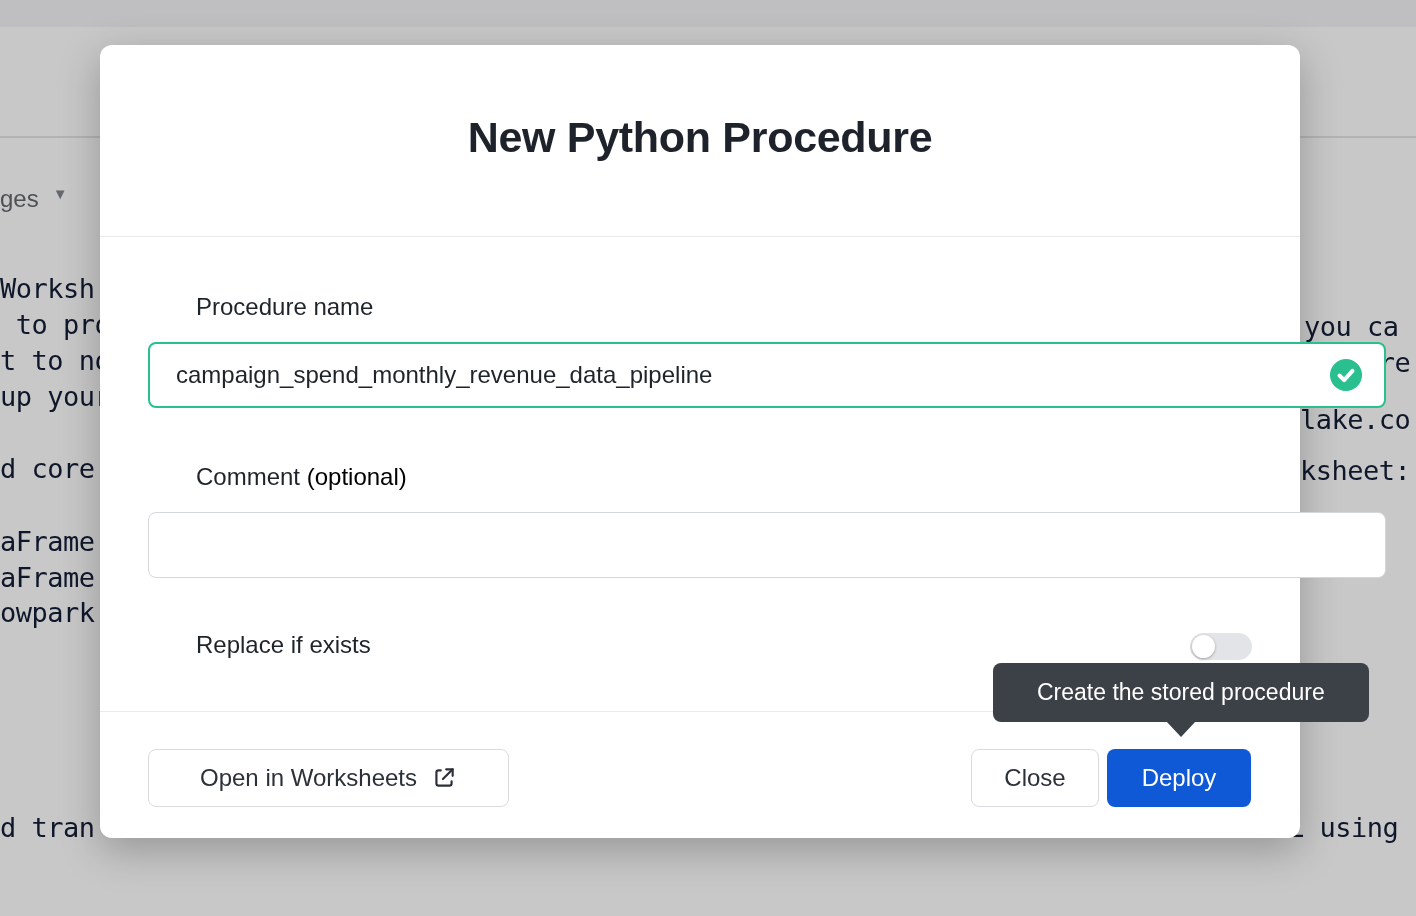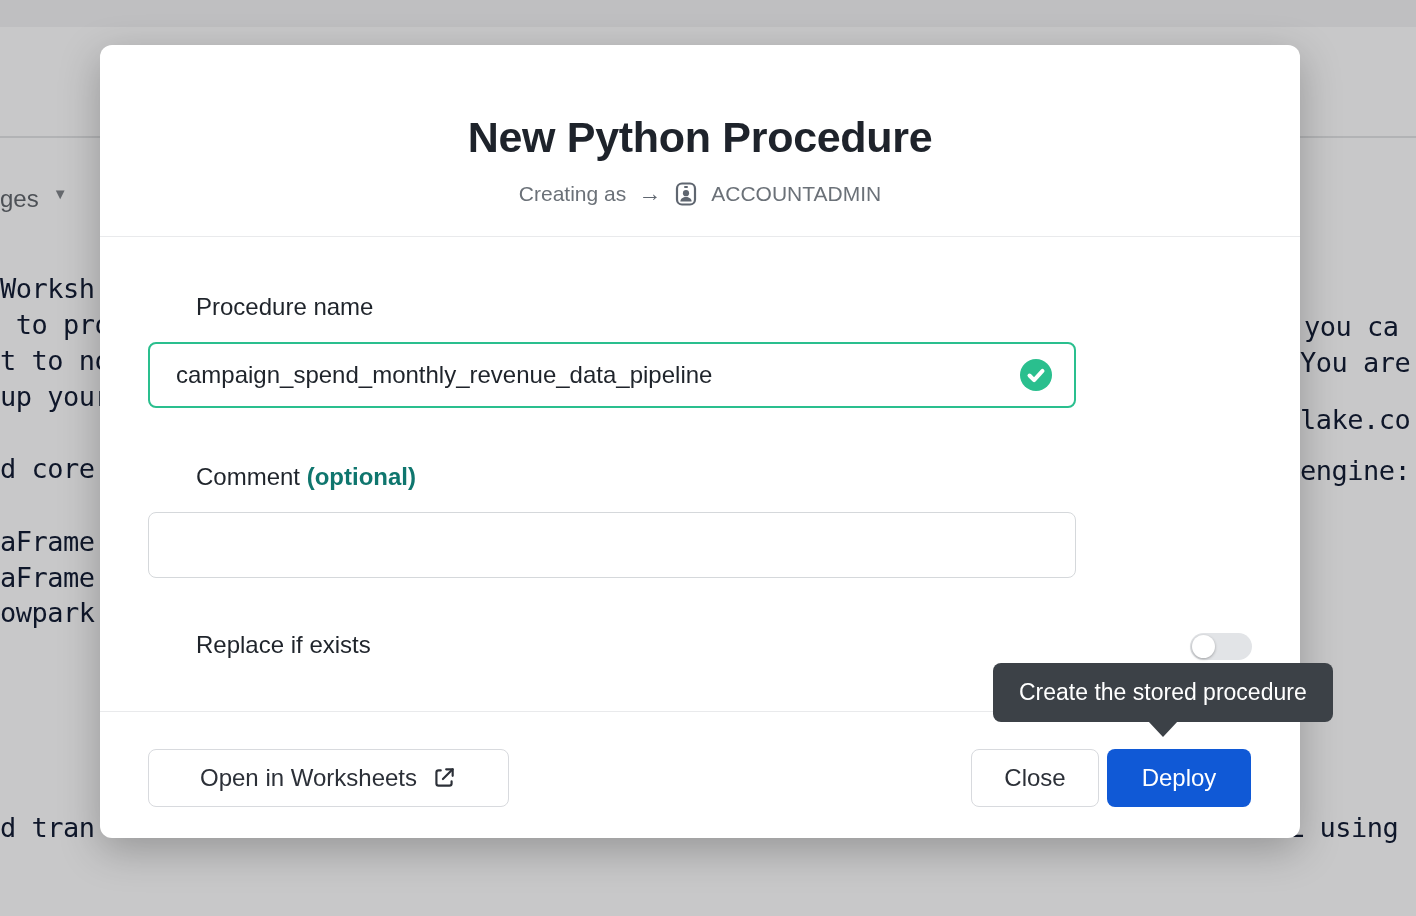--- a/index.html
+++ b/index.html
@@ -23,26 +23,26 @@
   .modal-header { position: absolute; left: 0; top: 0; width: 100%; height: 192px;
                   border-bottom: 1px solid #e9eaec; text-align: center; }
   .modal-title { margin-top: 68px; font-size: 43px; font-weight: 700; color: #1e232b; letter-spacing: -0.3px; }
   .modal-subtitle { margin-top: 18px; display: flex; align-items: center; justify-content: center;
                     gap: 12px; font-size: 21px; color: #6b7178; }
   .subtitle-arrow { font-size: 23px; color: #5f6670; }
   .badge-icon { display: inline-flex; }
 
   .modal-body { position: absolute; left: 48px; top: 192px; width: 1104px; }
   .field-label { font-size: 24px; font-weight: 500; color: #1f242b; margin-left: 48px; }
-  .optional { color: #0f766e; font-weight: 700; }
+  .optional { color: #000000; font-weight: 400; }
   .lbl-procedure { position: absolute; left: 0; top: 56px; }
   .lbl-comment  { position: absolute; left: 0; top: 226px; }
   .lbl-replace  { position: absolute; left: 0; top: 394px; }
 
-  .input-wrap { position: absolute; left: 0; width: 928px; height: 66px; }
+  .input-wrap { position: absolute; left: 0; width: 1238px; height: 66px; }
   .wrap-procedure { top: 105px; }
   .wrap-comment  { top: 275px; }
   .text-input { width: 100%; height: 100%; border-radius: 8px; font-family: "Liberation Sans", sans-serif;
                 font-size: 24px; color: #1f242b; padding: 0 64px 0 26px; outline: none; background: #fff; }
   .input-valid { border: 2px solid #2abf8e; }
   .input-plain { border: 1.5px solid #d5d8db; padding: 0 26px; }
   .check-badge { position: absolute; right: 24px; top: 17px; width: 32px; height: 32px; }
 
   .toggle { position: absolute; left: 1042px; top: 396px; width: 62px; height: 27px;
             background: #e2e4e7; border-radius: 14px; cursor: pointer; }
@@ -53,21 +53,21 @@
                   border-top: 1px solid #e9eaec; }
   .btn { position: absolute; top: 37px; height: 58px; border-radius: 8px; font-family: "Liberation Sans", sans-serif;
          font-size: 24px; display: flex; align-items: center; justify-content: center; cursor: pointer; }
   .btn-secondary { background: #ffffff; border: 1.5px solid #d8dade; color: #2c3038; }
   .btn-open { left: 48px; width: 361px; gap: 14px; }
   .btn-close { left: 871px; width: 128px; }
   .btn-deploy { left: 1007px; width: 144px; background: #1059d6; border: none; color: #ffffff; font-weight: 500; }
 
   
   .tooltip { position: absolute; left: 993px; top: 663px; z-index: 20; background: #3c4147;
-             color: #ffffff; font-size: 23px; padding: 16px 26px; border-radius: 8px; white-space: nowrap; }
+             color: #ffffff; font-size: 23px; padding: 16px 44px; border-radius: 8px; white-space: nowrap; }
   .tooltip-arrow { position: absolute; left: 50%; bottom: -15px; transform: translateX(-50%);
                    width: 0; height: 0; border-left: 15px solid transparent;
                    border-right: 15px solid transparent; border-top: 16px solid #3c4147; }
 </style>
 </head>
 <body>
 
 <div class="stage">
 
   <div class="top-strip"></div>
@@ -83,42 +83,29 @@
   <span class="code" style="left:0;top:345px">t to no</span>
   <span class="code" style="left:0;top:381px">up your</span>
   <span class="code" style="left:0;top:453px">d core</span>
   <span class="code" style="left:0;top:526px">aFrame.</span>
   <span class="code" style="left:0;top:562px">aFrame.</span>
   <span class="code" style="left:0;top:597px">owpark</span>
 
   <span class="code" style="left:1304px;top:311px">you ca</span>
   <span class="code" style="left:1300px;top:347px">You are</span>
   <span class="code" style="left:1300px;top:404px">lake.co</span>
-  <span class="code" style="left:1300px;top:455px">engine:</span>
+  <span class="code" style="left:1300px;top:455px">ksheet:</span>
 
   <span class="code" style="left:0;top:812px">d tran</span>
   <span class="code" style="left:1288px;top:812px">L using</span>
 
   <div class="modal">
 
     <div class="modal-header">
       <div class="modal-title">New Python Procedure</div>
-      <div class="modal-subtitle">
-        <span>Creating as</span>
-        <span class="subtitle-arrow">→</span>
-        <span class="badge-icon">
-          <svg width="26" height="26" viewBox="0 0 26 26" fill="none">
-            <rect x="4" y="2.5" width="18" height="21" rx="5" stroke="#5f6670" stroke-width="2.2"></rect>
-            <rect x="11" y="5" width="4" height="2" rx="1" fill="#5f6670"></rect>
-            <circle cx="13" cy="12.2" r="3.1" fill="#5f6670"></circle>
-            <path d="M7.4 20.5c0-3.1 2.6-4.6 5.6-4.6s5.6 1.5 5.6 4.6z" fill="#5f6670"></path>
-          </svg>
-        </span>
-        <span>ACCOUNTADMIN</span>
-      </div>
     </div>
 
     <div class="modal-body">
       <div class="field-label lbl-procedure">Procedure name</div>
 
       <div class="input-wrap wrap-procedure">
         <input class="text-input input-valid" type="text" value="campaign_spend_monthly_revenue_data_pipeline" style="">
         <span class="check-badge">
           <svg width="32" height="32" viewBox="0 0 32 32">
             <circle cx="16" cy="16" r="16" fill="#2abf8e"></circle>

